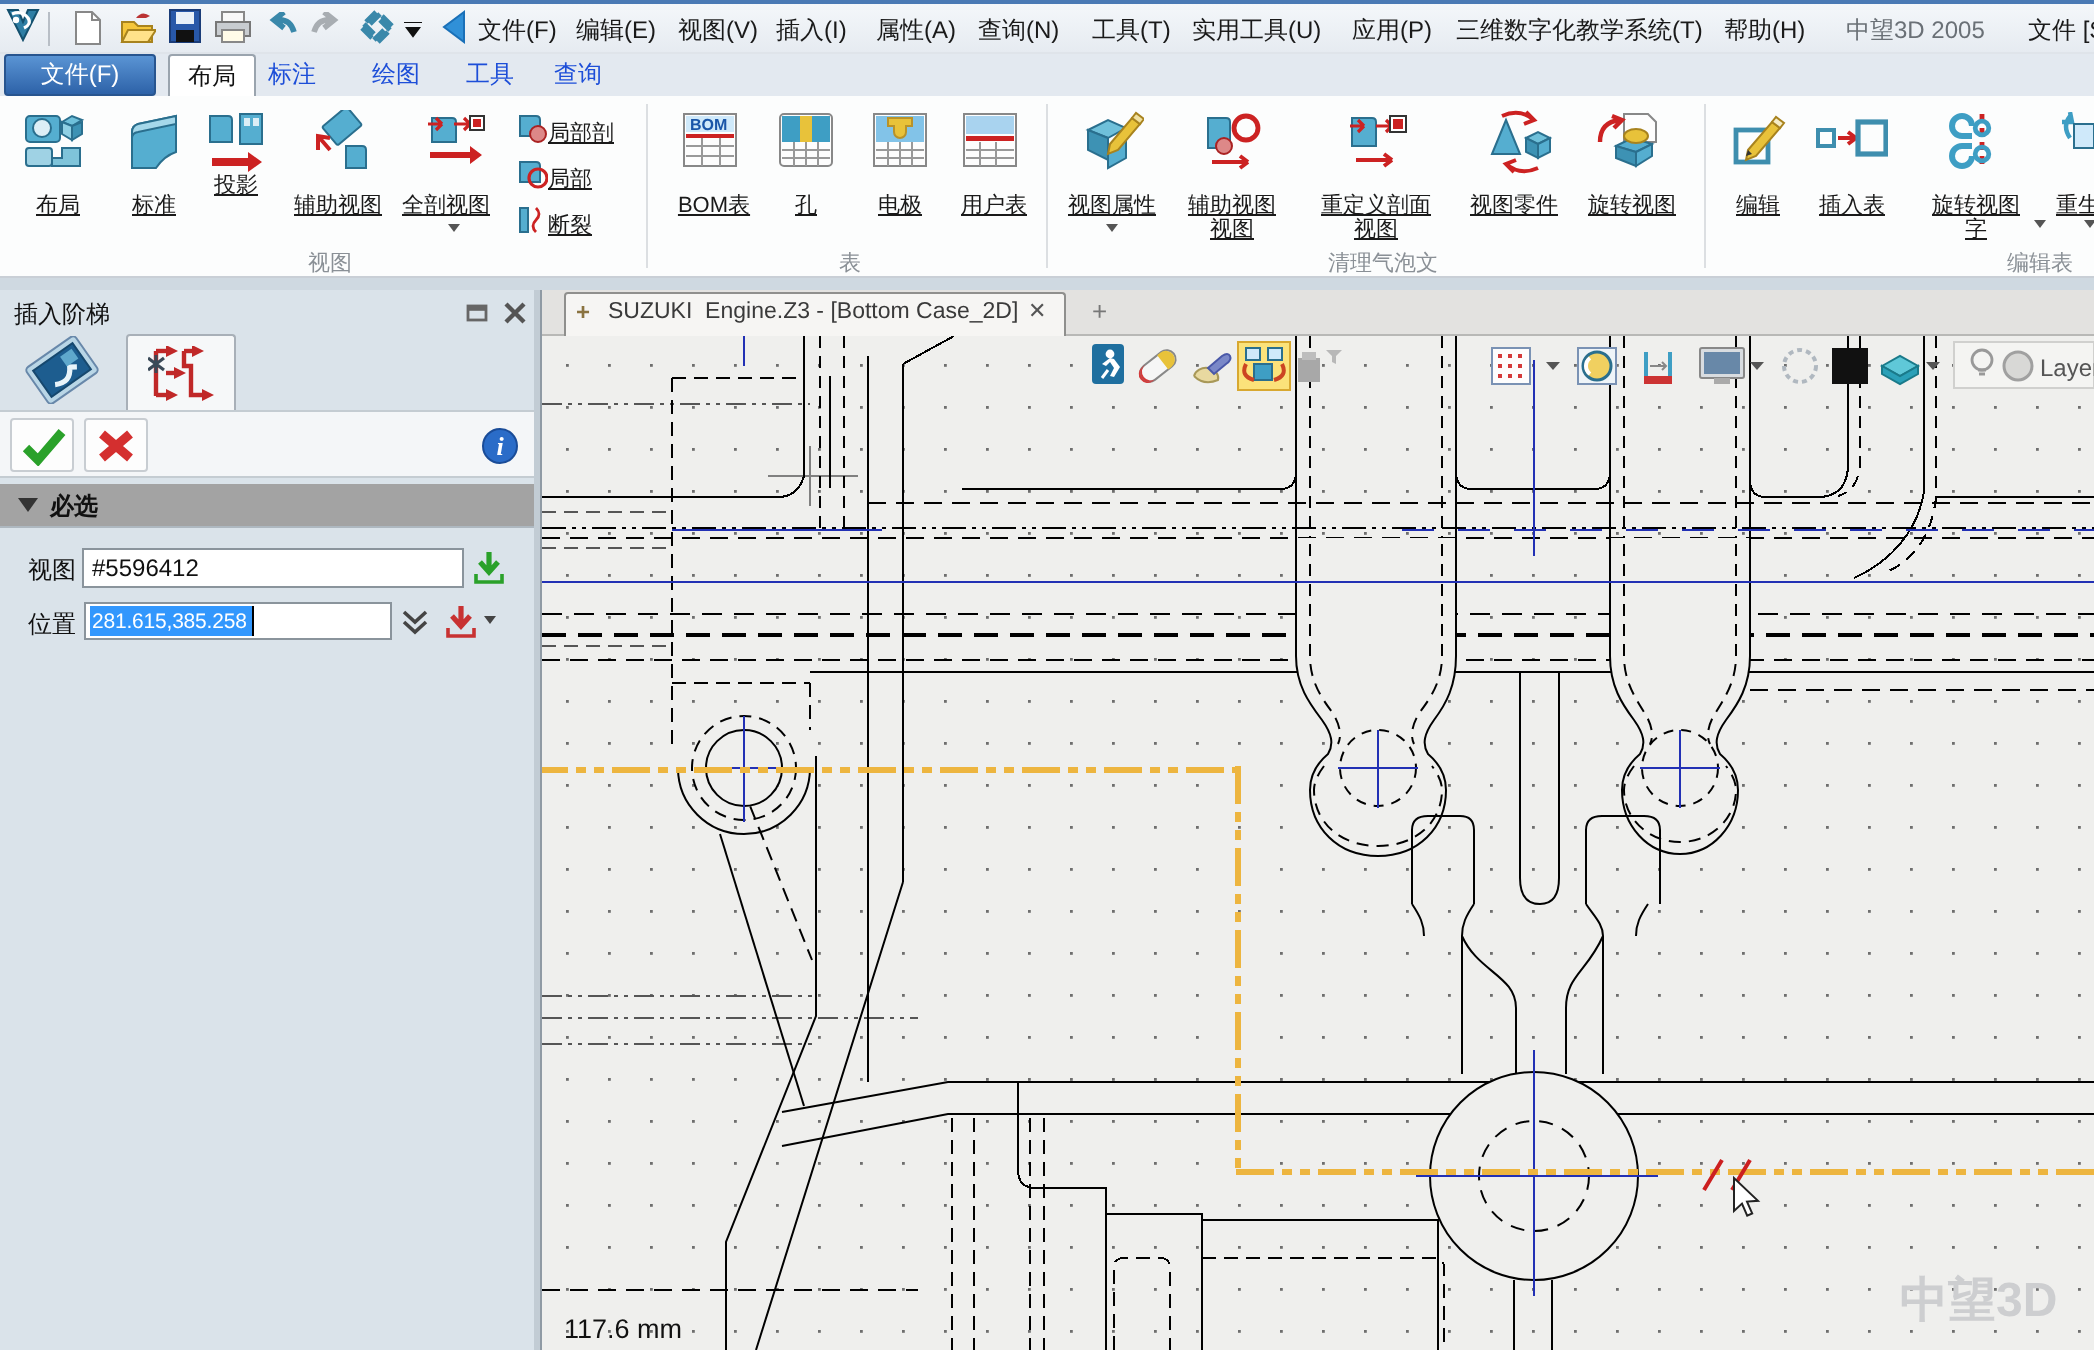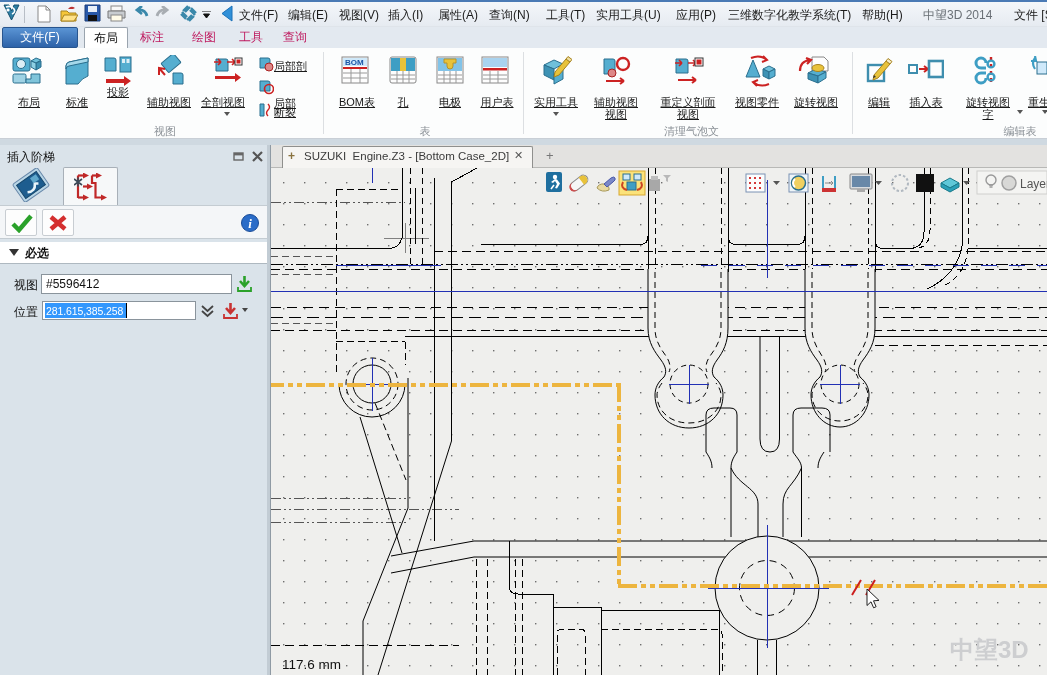--- a/index.html
+++ b/index.html
@@ -4,37 +4,37 @@
 <style>
 * { margin:0; padding:0; box-sizing:border-box; }
 html,body { width:1047px; height:675px; overflow:hidden; font-family:"Liberation Sans", sans-serif; }
 #app { position:relative; width:1047px; height:555px; background:#e9edf2; }
 .abs { position:absolute; }
 
 #topline { left:0; top:0; width:1047px; height:2px; background:#4a7ab5; }
 #menubar { left:0; top:2px; width:1047px; height:25px; background:linear-gradient(#f4f7fa,#e6ebf1); border-bottom:1px solid #dfe4ea; }
 .mitem { position:absolute; top:5px; font-size:12px; color:#1a1a1a; white-space:nowrap; }
 #tabrow { left:0; top:27px; width:1047px; height:21px; background:#e3e9f0; }
-.rtab { position:absolute; top:0; height:21px; font-size:12px; color:#be185d; text-align:center; line-height:21px; }
+.rtab { position:absolute; top:0; height:21px; font-size:12px; color:#1d4ed8; line-height:21px; }
 #filebtn { position:absolute; left:2px; top:0; width:76px; height:21px; background:linear-gradient(#5a94d4,#2d62a8); border:1px solid #28558f; border-radius:2px; color:#fff; font-size:12px; text-align:center; line-height:19px; }
 #activetab { position:absolute; left:84px; top:0; width:44px; height:21px; background:#ffffff; border:1px solid #9aa4ae; border-bottom:none; border-radius:2px 2px 0 0; font-size:12px; color:#111; text-align:center; line-height:21px; }
 #ribbon { left:0; top:48px; width:1047px; height:91px; background:#fcfdfd; border-bottom:1px solid #c9cfd6; }
 .rsep { position:absolute; top:4px; width:1px; height:82px; background:#dcdfe2; }
 .ilabel { position:absolute; font-size:11px; color:#1a1a1a; text-align:center; white-space:nowrap;text-decoration:underline; }
 .glabel { position:absolute; top:76px; font-size:11px; color:#8a9096; text-align:center; white-space:nowrap; }
 .drop { position:absolute; width:0; height:0; border-left:3.5px solid transparent; border-right:3.5px solid transparent; border-top:4px solid #555; }
 #strip { left:0; top:139px; width:1047px; height:6px; background:#cfd9e1; }
 
 #panel { left:0; top:145px; width:267px; height:530px; background:#dae3ea; }
 #pdivider { left:267px; top:145px; width:4px; height:530px; background:#c2ccd4; border-right:1px solid #8f9aa4; }
 .ptxt { position:absolute; font-size:12px; color:#111; }
 #ptab2 { position:absolute; left:63px; top:22px; width:55px; height:39px; background:#f6f8f9; border:1px solid #a8b0b8; border-bottom:none; border-radius:2px 2px 0 0; }
 #pbtnrow { position:absolute; left:0; top:60px; width:267px; height:34px; background:#f4f6f8; border-top:1px solid #c4ccd2; border-bottom:1px solid #c4ccd2; }
 .pbtn { position:absolute; top:3px; width:32px; height:27px; background:#fdfdfd; border:1px solid #c8cdd2; border-radius:2px; }
-#preq { position:absolute; left:0; top:97px; width:267px; height:22px; background:#ffffff; border-bottom:1px solid #aeb8c0; }
+#preq { position:absolute; left:0; top:97px; width:267px; height:22px; background:#a3a3a3; border-bottom:1px solid #aeb8c0; }
 .pinput { position:absolute; background:#fff; border:1px solid #8a949c; }
 
 #doctabs { left:271px; top:145px; width:776px; height:23px; background:#e3e2e0; border-bottom:1px solid #b8b8b6; }
 #doctab { position:absolute; left:11px; top:1px; width:251px; height:22px; background:#f6f5f3; border:1px solid #8f8f8d; border-bottom:none; border-radius:2px 2px 0 0; }
 #cv { left:271px; top:168px; width:776px; height:507px; }
 </style>
 </head>
 <body>
 <div id="app">
 <div id="topline" class="abs"></div>
@@ -88,21 +88,21 @@
 <span class="mitem" style="left:288px">编辑(E)</span>
 <span class="mitem" style="left:339px">视图(V)</span>
 <span class="mitem" style="left:388px">插入(I)</span>
 <span class="mitem" style="left:438px">属性(A)</span>
 <span class="mitem" style="left:489px">查询(N)</span>
 <span class="mitem" style="left:546px">工具(T)</span>
 <span class="mitem" style="left:596px">实用工具(U)</span>
 <span class="mitem" style="left:676px">应用(P)</span>
 <span class="mitem" style="left:728px">三维数字化教学系统(T)</span>
 <span class="mitem" style="left:862px">帮助(H)</span>
-<span class="mitem" style="left:923px; color:#6a7076">中望3D 2014</span>
+<span class="mitem" style="left:923px; color:#6a7076">中望3D 2005</span>
 <span class="mitem" style="left:1014px">文件 [S</span>
 </div>
 <div id="tabrow" class="abs">
 <div id="filebtn">文件(F)</div>
 <div id="activetab">布局</div>
 <span class="rtab" style="left:134px; width:36px">标注</span>
 <span class="rtab" style="left:186px; width:36px">绘图</span>
 <span class="rtab" style="left:233px; width:36px">工具</span>
 <span class="rtab" style="left:277px; width:36px">查询</span>
 </div>
@@ -152,21 +152,21 @@
 <div class="drop" style="left:224px; top:64px"></div>
 <svg class="abs" style="left:258px; top:8px" width="16" height="16" viewBox="0 0 16 16">
  <path d="M2,2 h8 q2,0 2,2 v8 h-10 z" fill="#55aed0" stroke="#2a6f8e"></path>
  <circle cx="11" cy="11" r="4" fill="#d88" stroke="#a22"></circle>
 </svg>
 <div class="ilabel" style="left:274px; top:11px; text-align:left">局部剖</div>
 <svg class="abs" style="left:258px; top:31px" width="16" height="16" viewBox="0 0 16 16">
  <path d="M2,2 h8 q2,0 2,2 v8 h-10 z" fill="#55aed0" stroke="#2a6f8e"></path>
  <circle cx="11" cy="10" r="4.5" fill="none" stroke="#cc2222" stroke-width="1.6"></circle>
 </svg>
-<div class="ilabel" style="left:274px; top:48px; text-align:right">局部</div>
+<div class="ilabel" style="left:274px; top:34px; text-align:right">局部</div>
 <svg class="abs" style="left:258px; top:54px" width="16" height="16" viewBox="0 0 16 16">
  <path d="M2,2 h4 v12 h-4 z" fill="#55aed0" stroke="#2a6f8e"></path>
  <path d="M10,2 q3,3 0,6 q-3,3 0,6" fill="none" stroke="#cc2222" stroke-width="1.4"></path>
 </svg>
 <div class="ilabel" style="left:274px; top:57px; text-align:center">断裂</div>
 <div class="glabel" style="left:140px; width:50px">视图</div>
 
 <svg class="abs" style="left:341px; top:8px" width="28" height="28" viewBox="0 0 28 28">
  <rect x="1" y="1" width="26" height="26" fill="#fdfdfd" stroke="#888"></rect>
  <rect x="2" y="2" width="24" height="8" fill="#cfe9fa"></rect>
@@ -198,21 +198,21 @@
 <div class="ilabel" style="left:473px; top:47px; width:48px">用户表</div>
 <div class="glabel" style="left:400px; width:50px">表</div>
 
 <svg class="abs" style="left:542px; top:7px" width="30" height="32" viewBox="0 0 30 32">
  <path d="M2,10 l10,-5 9,4 -9,5 z" fill="#6fc0da" stroke="#2a6f8e"></path>
  <path d="M2,10 l0,10 10,5 0,-11 z" fill="#3d92b4" stroke="#2a6f8e"></path>
  <path d="M12,19 l9,-5 0,10 -9,5 z" fill="#55aed0" stroke="#2a6f8e"></path>
  <path d="M13,17 L24,4 l4,3 -11,13 -5,2 z" fill="#e8c23a" stroke="#a8831e"></path>
  <path d="M24,4 l4,3 2,-2.5 -4,-3 z" fill="#f0e0a0" stroke="#a8831e"></path>
 </svg>
-<div class="ilabel" style="left:532px; top:47px; width:48px">实用工具</div>
+<div class="ilabel" style="left:532px; top:47px; width:48px">视图属性</div>
 <div class="drop" style="left:553px; top:64px"></div>
 <svg class="abs" style="left:602px; top:7px" width="30" height="32" viewBox="0 0 30 32">
  <path d="M2,4 h9 q2,0 2,2 v13 h-11 z" fill="#55aed0" stroke="#2a6f8e"></path>
  <circle cx="10" cy="18" r="4" fill="#d88" stroke="#a22"></circle>
  <circle cx="21" cy="9" r="6" fill="none" stroke="#cc2222" stroke-width="2.4"></circle>
  <path d="M4,26 h18 m0,0 l-4,-3 m4,3 l-4,3" stroke="#cc2222" stroke-width="2" fill="none"></path>
 </svg>
 <div class="ilabel" style="left:586px; top:47px; width:60px">辅助视图</div>
 <div class="ilabel" style="left:586px; top:59px; width:60px">视图</div>
 <svg class="abs" style="left:674px; top:7px" width="30" height="32" viewBox="0 0 30 32">

